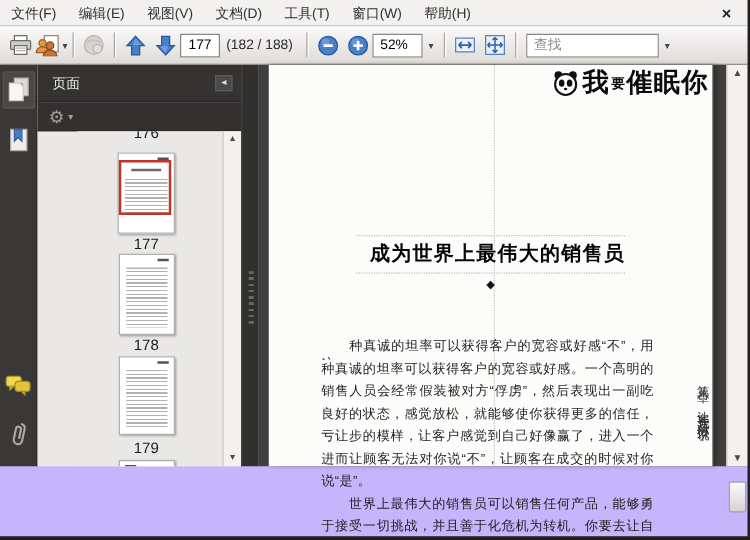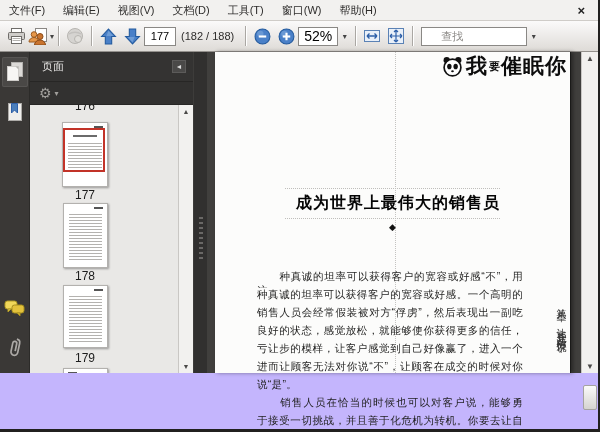--- a/index.html
+++ b/index.html
@@ -20,24 +20,24 @@
   .toolbar {
     height:31px; background:linear-gradient(#fbfafa,#dedbd7);
     border-bottom:1px solid #94918d; display:flex; align-items:center; padding:0 4px;
   }
   .tbtn { height:24px; min-width:24px; display:flex; align-items:center; justify-content:center; border-radius:2px; }
   .tsep { width:1px; height:20px; background:#aaa7a3; margin:0 4px; box-shadow:1px 0 0 #fff; }
   .dd { font-size:8px; color:#444; margin-left:1px; }
   .page-input { width:32px; height:19px; border:1px solid #8a8885; font-size:11px; text-align:center; background:#fff; }
   .page-info { font-size:11px; color:#2e2d2c; margin:0 7px 0 5px; white-space:nowrap; }
   .zoom-box { display:flex; align-items:center; border:1px solid #8a8885; background:#fff; height:19px; }
-  .zoom-input { width:38px; height:17px; border:none; font-size:14px; padding-left:5px; outline:none; }
+  .zoom-input { width:38px; height:17px; border:none; font-size:11px; padding-left:5px; outline:none; }
   .combo-arrow { width:13px; text-align:center; font-size:8px; color:#444; }
   .find-box { display:flex; align-items:center; border:1px solid #8a8885; background:#fff; height:19px; width:106px; margin-left:4px; }
-  .find-input { flex:1; height:17px; border:none; font-size:11px; padding-left:19px; outline:none; min-width:0; }
+  .find-input { flex:1; height:17px; border:none; font-size:11px; padding-left:5px; outline:none; min-width:0; }
   .find-input::placeholder { color:#8c8a87; }
   
   .main { display:flex; height:321px; }
   .iconstrip {
     width:30px; background:#3a3836; border-right:1px solid #2c2b29;
     display:flex; flex-direction:column; align-items:center; padding-top:5px;
   }
   .strip-btn { width:26px; height:30px; display:flex; align-items:center; justify-content:center; margin-bottom:10px; border-radius:2px; }
   .strip-btn.active { background:#4a4846; box-shadow:inset 0 0 0 1px #575553; }
   .strip-spacer { flex:1; }
@@ -47,21 +47,21 @@
     height:30px; background:#343332; border-bottom:1px solid #272625;
     display:flex; align-items:center; color:#e8e7e5; font-size:11px; padding-left:12px;
   }
   .collapse-btn {
     margin-left:auto; margin-right:7px; width:14px; height:13px; background:#4a4948;
     border:1px solid #5c5b5a; color:#ddd; font-size:7px; display:flex; align-items:center; justify-content:center;
   }
   .gear-row { height:23px; background:#323130; border-bottom:1px solid #272625; display:flex; align-items:center; padding-left:9px; }
   .gear-glyph { font-size:14px; color:#a09e9b; line-height:1; }
   .gear-dd { font-size:8px; color:#a09e9b; margin-left:3px; }
-  .thumb-list { position:relative; flex:1; overflow:hidden; background:#e9e8e6; }
+  .thumb-list { position:relative; flex:1; overflow:hidden; background:#e9e8e6;margin-left:32px; }
   .pthumb { position:absolute; background:#fff; border:1px solid #b3b1ae; box-shadow:1px 1px 2px rgba(0,0,0,.35); }
   .mini-text { position:absolute; left:5px; right:5px; background:repeating-linear-gradient(to bottom,#b4b2af 0 1px,transparent 1px 3px); }
   .mini-mark { position:absolute; top:3px; width:9px; height:2px; background:#555; }
   .mini-title { position:absolute; top:12px; left:10px; right:10px; height:2px; background:#6b6b6b; }
   .viewbox { position:absolute; left:0; right:2px; top:5px; height:44px; border:2px solid #c23328; }
   .plabel { position:absolute; width:50px; text-align:center; font-size:12px; color:#1c1c1c; }
   .panel-scroll {
     position:absolute; top:0; right:0; bottom:0; width:15px;
     background:#f2f1ef; border-left:1px solid #c9c7c4; 
   }
@@ -302,21 +302,21 @@
         <div class="title-marker">◆</div>
 
         <div class="body-text">
           <div class="body-line">　　种真诚的坦率可以获得客户的宽容或好感“不”，用这</div>
           <div class="body-line">种真诚的坦率可以获得客户的宽容或好感。一个高明的</div>
           <div class="body-line">销售人员会经常假装被对方“俘虏”，然后表现出一副吃</div>
           <div class="body-line">良好的状态，感觉放松，就能够使你获得更多的信任，</div>
           <div class="body-line">亏让步的模样，让客户感觉到自己好像赢了，进入一个</div>
           <div class="body-line">进而让顾客无法对你说“不”，让顾客在成交的时候对你</div>
           <div class="body-line short">说“是”。</div>
-          <div class="body-line">　　销售人员在恰当的时候也可以对客户说，能够勇</div>
+          <div class="body-line">　　世界上最伟大的销售员可以销售任何产品，能够勇</div>
           <div class="body-line">于接受一切挑战，并且善于化危机为转机。你要去让自</div>
         </div>
 
         <div class="vchapter">
           <span>第八章</span><span class="gap"></span><span>让客户无法对你说不</span>
         </div>
       </div>
 
       <div class="doc-scroll">
         <div class="scroll-arrow" style="top:0;">▲</div>

